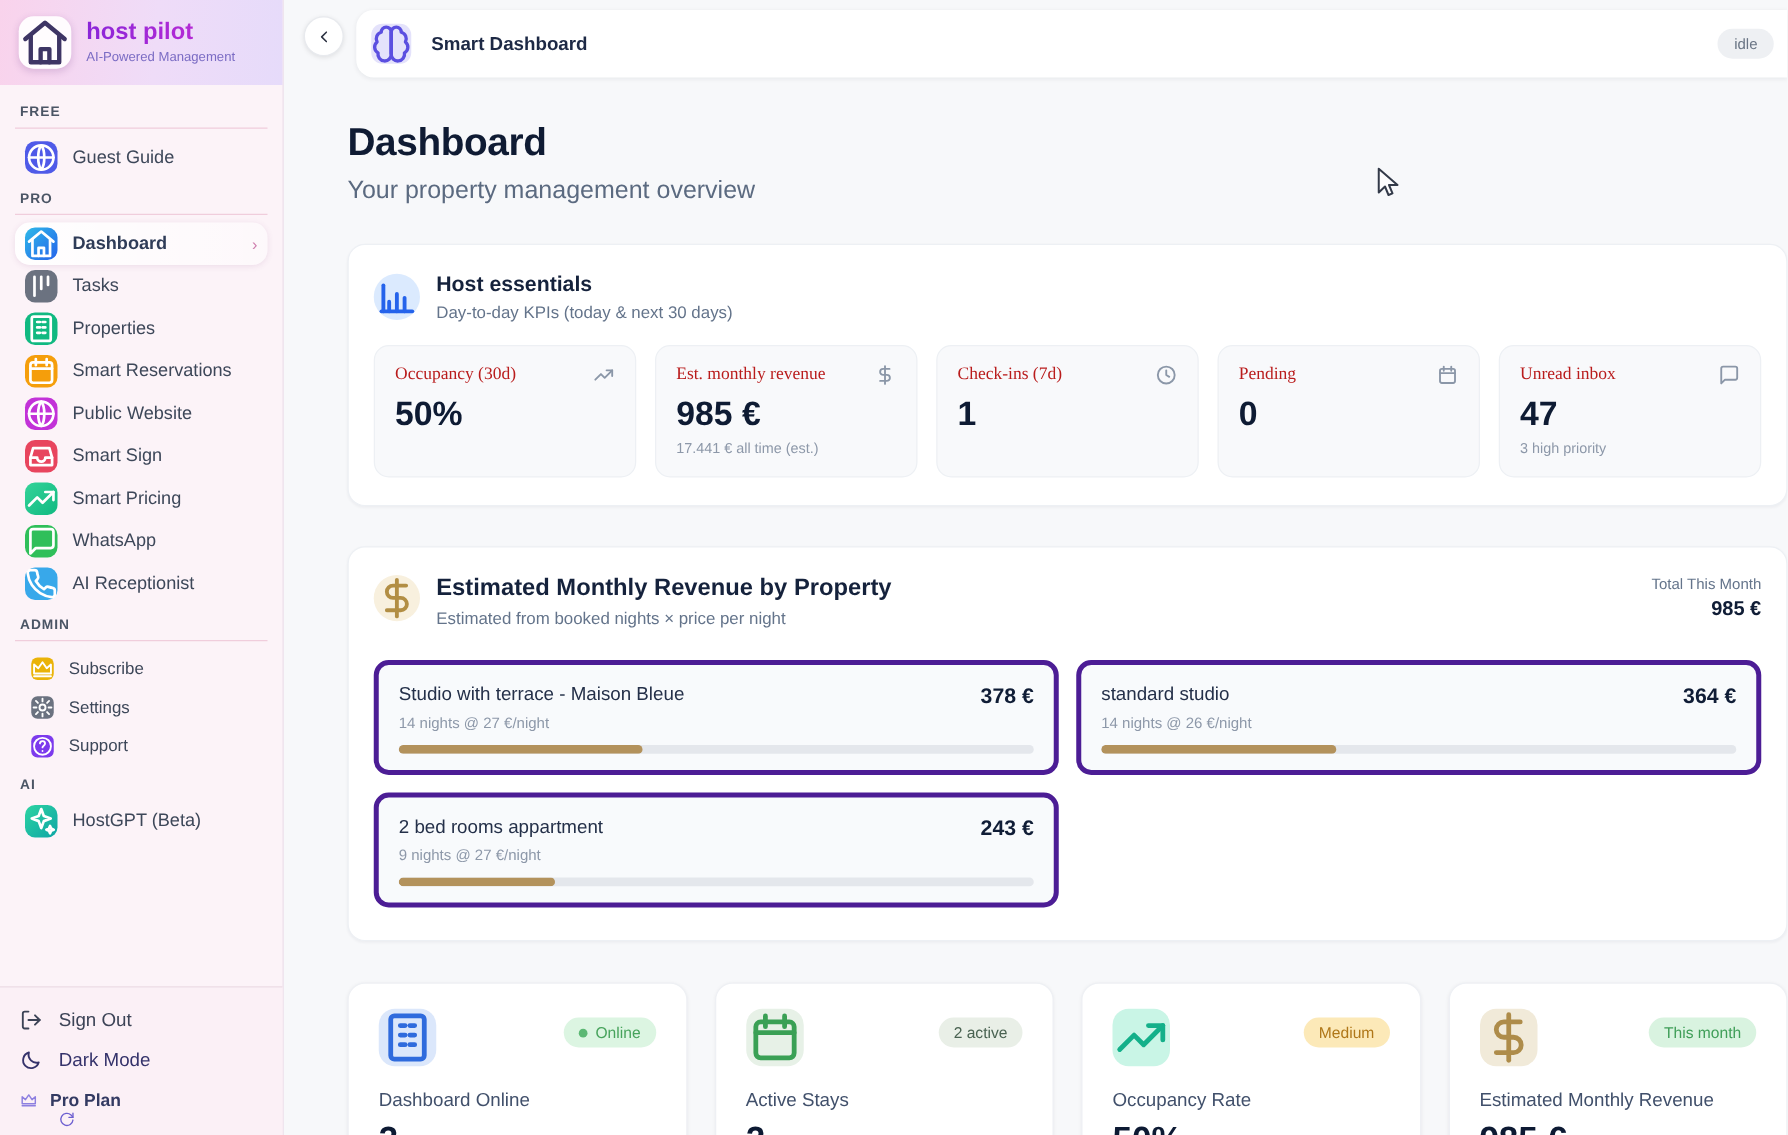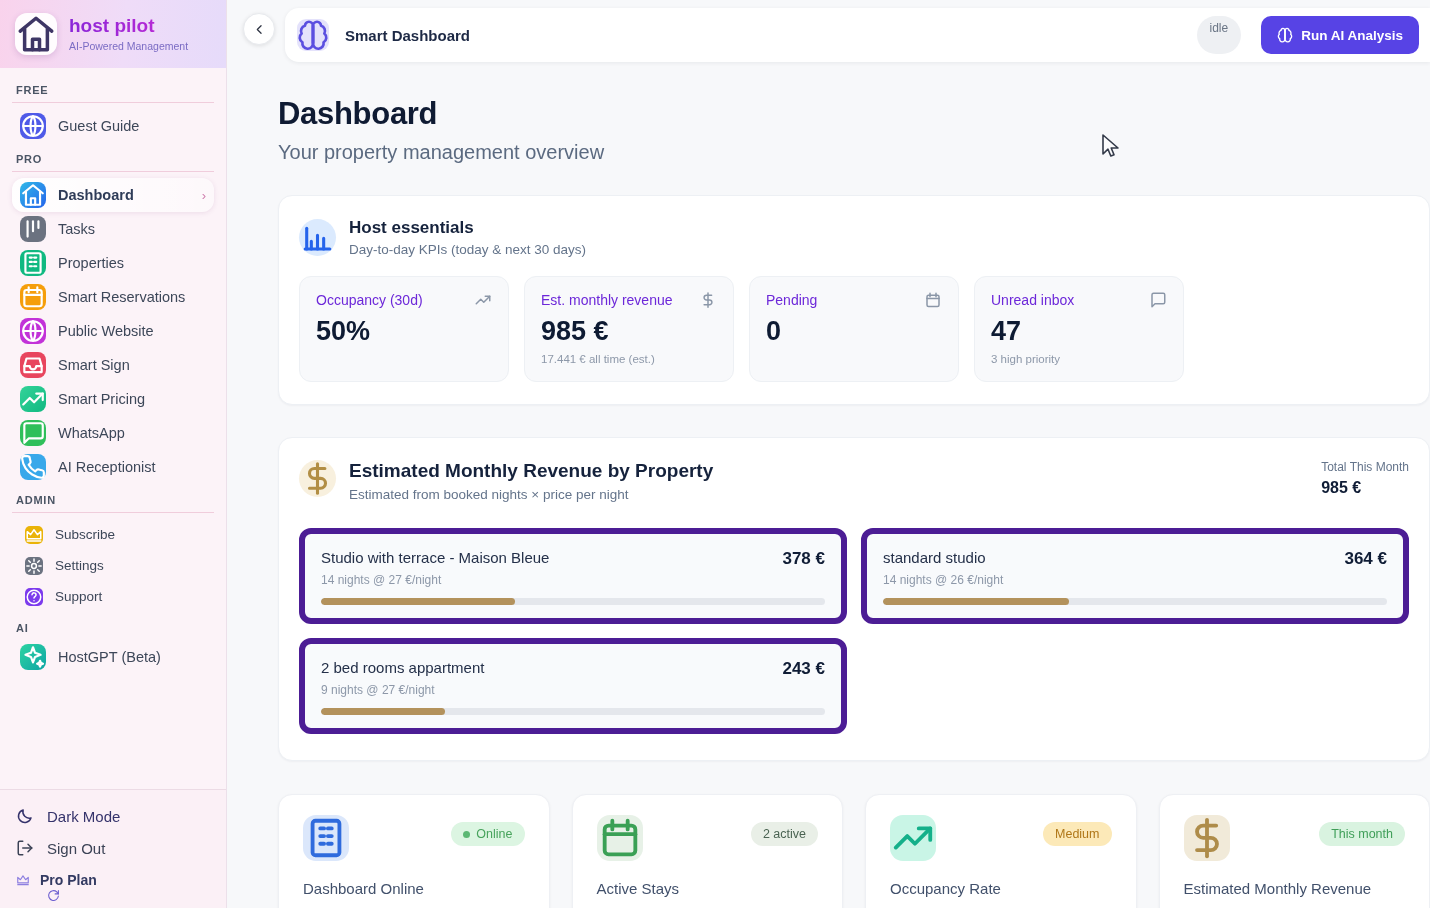--- a/index.html
+++ b/index.html
@@ -68,35 +68,35 @@
   .he-card { margin-top:31px; padding:22px 20px 22px; }
   .he-head { display:flex; align-items:center; gap:13px; }
   .round-ic { width:37px; height:37px; border-radius:50%; display:flex; align-items:center; justify-content:center; flex:none; }
   .he-ic { background:#dbeafe; color:#2563eb; }
   .round-ic svg { width:18px; height:18px; }
   .he-title { font-size:17px; font-weight:700; color:#15223c; }
   .he-sub { font-size:13.5px; color:#64748b; margin-top:4px; }
   .kpi-grid { display:grid; grid-template-columns:repeat(5,1fr); gap:15px; margin-top:19px; }
   .kpi { background:#f8f9fb; border:1px solid #edf0f4; border-radius:12px; padding:14px 16px; min-height:106px; }
   .kpi-top { display:flex; justify-content:space-between; align-items:center; }
-  .kpi-label { font-size:14px; color:#6d28d9; }
+  .kpi-label { font-size:14px; color:#b91c1c;font-family:Liberation Serif, serif; }
   .kpi-top svg { width:18px; height:18px; color:#8b97a8; flex:none; }
   .kpi-value { font-size:27px; font-weight:700; color:#0e1b33; margin-top:7px; }
   .kpi-sub { font-size:11.5px; color:#8d98a9; margin-top:6px; min-height:13px; }
 
   .rev-card { margin-top:32px; padding:22px 20px 26px; }
   .rev-head { display:flex; align-items:flex-start; gap:13px; }
   .rev-ic { background:#f8f0de; color:#b28e44; }
   .rev-title { font-size:19px; font-weight:700; color:#15223c; }
   .rev-sub { font-size:13.5px; color:#64748b; margin-top:5px; }
-  .rev-total { margin-left:auto; text-align:left; }
+  .rev-total { margin-left:auto; text-align:right; }
   .rev-total-label { font-size:12px; color:#64748b; }
   .rev-total-value { font-size:16px; font-weight:700; color:#101d36; margin-top:5px; }
   .prop-grid { display:grid; grid-template-columns:1fr 1fr; gap:14px; margin-top:26px; }
-  .prop { background:#f8fafc; border:6px solid #4c1d95; border-radius:12px; padding:15px 16px 13px; }
+  .prop { background:#f8fafc; border:4px solid #4c1d95; border-radius:12px; padding:15px 16px 13px; }
   .prop-top { display:flex; justify-content:space-between; align-items:flex-start; gap:12px; }
   .prop-name { font-size:15px; font-weight:500; color:#243049; }
   .prop-price { font-size:17px; font-weight:700; color:#101d36; white-space:nowrap; }
   .prop-detail { font-size:12px; color:#8d98a9; margin-top:4px; }
   .bar { height:7px; background:#e4e7ec; border-radius:99px; margin-top:11px; overflow:hidden; }
   .bar-fill { height:100%; background:#b3925c; border-radius:99px; }
 
   .stats-grid { display:grid; grid-template-columns:repeat(4,1fr); gap:22px; margin-top:33px; }
   .stat { background:#fff; border:1px solid #eef0f4; border-radius:14px; box-shadow:0 1px 3px rgba(15,23,42,.05);
           padding:20px 24px; height:200px; }
@@ -301,37 +301,37 @@
               <path d="M12 3l1.9 5.1L19 10l-5.1 1.9L12 17l-1.9-5.1L5 10l5.1-1.9z"></path>
               <path d="M18.5 15.5l.8 1.9 1.9.8-1.9.8-.8 1.9-.8-1.9-1.9-.8 1.9-.8z"></path>
             </svg>
           </span>
         </span>
       <span class="nav-label">HostGPT (Beta)</span>
     </div>
   </nav>
 
   <div class="sb-footer">
-    <div class="foot-item" style="color:#35336b">
-      <span style="display: flex; width: 18px; height: 18px;">
-          <svg viewBox="0 0 24 24" fill="none" stroke="currentColor" stroke-width="2" stroke-linecap="round" stroke-linejoin="round" style="width:100%;height:100%;display:block">
-            <path d="M20 14.5A8.5 8.5 0 0 1 9.5 4 8.5 8.5 0 1 0 20 14.5z"></path>
-          </svg>
-        </span>
-      <span>Dark Mode</span>
-    </div>
     <div class="foot-item" style="color:#3c4356">
       <span style="display: flex; width: 18px; height: 18px;">
           <svg viewBox="0 0 24 24" fill="none" stroke="currentColor" stroke-width="2" stroke-linecap="round" stroke-linejoin="round" style="width:100%;height:100%;display:block">
             <path d="M9 21H5a2 2 0 0 1-2-2V5a2 2 0 0 1 2-2h4"></path>
             <path d="M16 17l5-5-5-5"></path>
             <path d="M21 12H9"></path>
           </svg>
         </span>
       <span>Sign Out</span>
+    </div>
+    <div class="foot-item" style="color:#35336b">
+      <span style="display: flex; width: 18px; height: 18px;">
+          <svg viewBox="0 0 24 24" fill="none" stroke="currentColor" stroke-width="2" stroke-linecap="round" stroke-linejoin="round" style="width:100%;height:100%;display:block">
+            <path d="M20 14.5A8.5 8.5 0 0 1 9.5 4 8.5 8.5 0 1 0 20 14.5z"></path>
+          </svg>
+        </span>
+      <span>Dark Mode</span>
     </div>
     <div class="plan-row">
       <span style="display: flex; width: 14px; height: 14px; color: rgb(141, 127, 224);">
           <svg viewBox="0 0 24 24" fill="none" stroke="currentColor" stroke-width="2" stroke-linecap="round" stroke-linejoin="round" style="width:100%;height:100%;display:block">
             <path d="M3 7.5 7.5 11.5 12 5l4.5 6.5L21 7.5V17H3z"></path>
             <path d="M3 20h18"></path>
           </svg>
         </span>
       <span class="plan-label">Pro Plan</span>
     </div>
@@ -361,30 +361,20 @@
           <svg viewBox="0 0 24 24" fill="none" stroke="currentColor" stroke-width="2" stroke-linecap="round" stroke-linejoin="round" style="width:100%;height:100%;display:block">
             <path d="M12 5a3 3 0 1 0-6 .1 4 4 0 0 0-2.5 5.8 4 4 0 0 0 .6 6.6A4 4 0 1 0 12 18Z"></path>
             <path d="M12 5a3 3 0 1 1 6 .1 4 4 0 0 1 2.5 5.8 4 4 0 0 1-.6 6.6A4 4 0 1 1 12 18Z"></path>
             <path d="M12 5v13"></path>
           </svg>
         </span>
       </div>
     <div class="topbar-title">Smart Dashboard</div>
     <div class="topbar-right">
       <span class="idle-badge">idle</span>
-      <button class="run-btn">
-        <span style="display: flex; width: 16px; height: 16px;">
-            <svg viewBox="0 0 24 24" fill="none" stroke="currentColor" stroke-width="2" stroke-linecap="round" stroke-linejoin="round" style="width:100%;height:100%;display:block">
-              <path d="M12 5a3 3 0 1 0-6 .1 4 4 0 0 0-2.5 5.8 4 4 0 0 0 .6 6.6A4 4 0 1 0 12 18Z"></path>
-              <path d="M12 5a3 3 0 1 1 6 .1 4 4 0 0 1 2.5 5.8 4 4 0 0 1-.6 6.6A4 4 0 1 1 12 18Z"></path>
-              <path d="M12 5v13"></path>
-            </svg>
-          </span>
-        <span>Run AI Analysis</span>
-      </button>
     </div>
   </div>
 
   <div class="content">
     <div class="page-title">Dashboard</div>
     <div class="page-sub">Your property management overview</div>
 
     <section class="card he-card">
       <div class="he-head">
         <div class="round-ic he-ic">
@@ -423,20 +413,33 @@
                   <path d="M12 2.5v19"></path>
                   <path d="M16.8 5.5H10a3.2 3.2 0 0 0 0 6.4h4a3.2 3.2 0 0 1 0 6.4H6.8"></path>
                 </svg>
               </span>
             </div>
           <div class="kpi-value">985 €</div>
           <div class="kpi-sub">17.441 € all time (est.)</div>
         </div>
         <div class="kpi">
           <div class="kpi-top">
+              <span class="kpi-label">Check-ins (7d)</span>
+              <span style="display: flex; width: 18px; height: 18px; color: rgb(139, 151, 168);">
+                <svg viewBox="0 0 24 24" fill="none" stroke="currentColor" stroke-width="2" stroke-linecap="round" stroke-linejoin="round" style="width:100%;height:100%;display:block">
+                  <circle cx="12" cy="12" r="9"></circle>
+                  <path d="M12 7v5l3.2 2"></path>
+                </svg>
+              </span>
+            </div>
+          <div class="kpi-value">1</div>
+          <div class="kpi-sub"></div>
+        </div>
+        <div class="kpi">
+          <div class="kpi-top">
               <span class="kpi-label">Pending</span>
               <span style="display: flex; width: 18px; height: 18px; color: rgb(139, 151, 168);">
                 <svg viewBox="0 0 24 24" fill="none" stroke="currentColor" stroke-width="2" stroke-linecap="round" stroke-linejoin="round" style="width:100%;height:100%;display:block">
                   <rect x="4" y="5.5" width="16" height="15" rx="2"></rect>
                   <path d="M4 10h16"></path>
                   <path d="M8 3v4.5M16 3v4.5"></path>
                 </svg>
               </span>
             </div>
           <div class="kpi-value">0</div>

